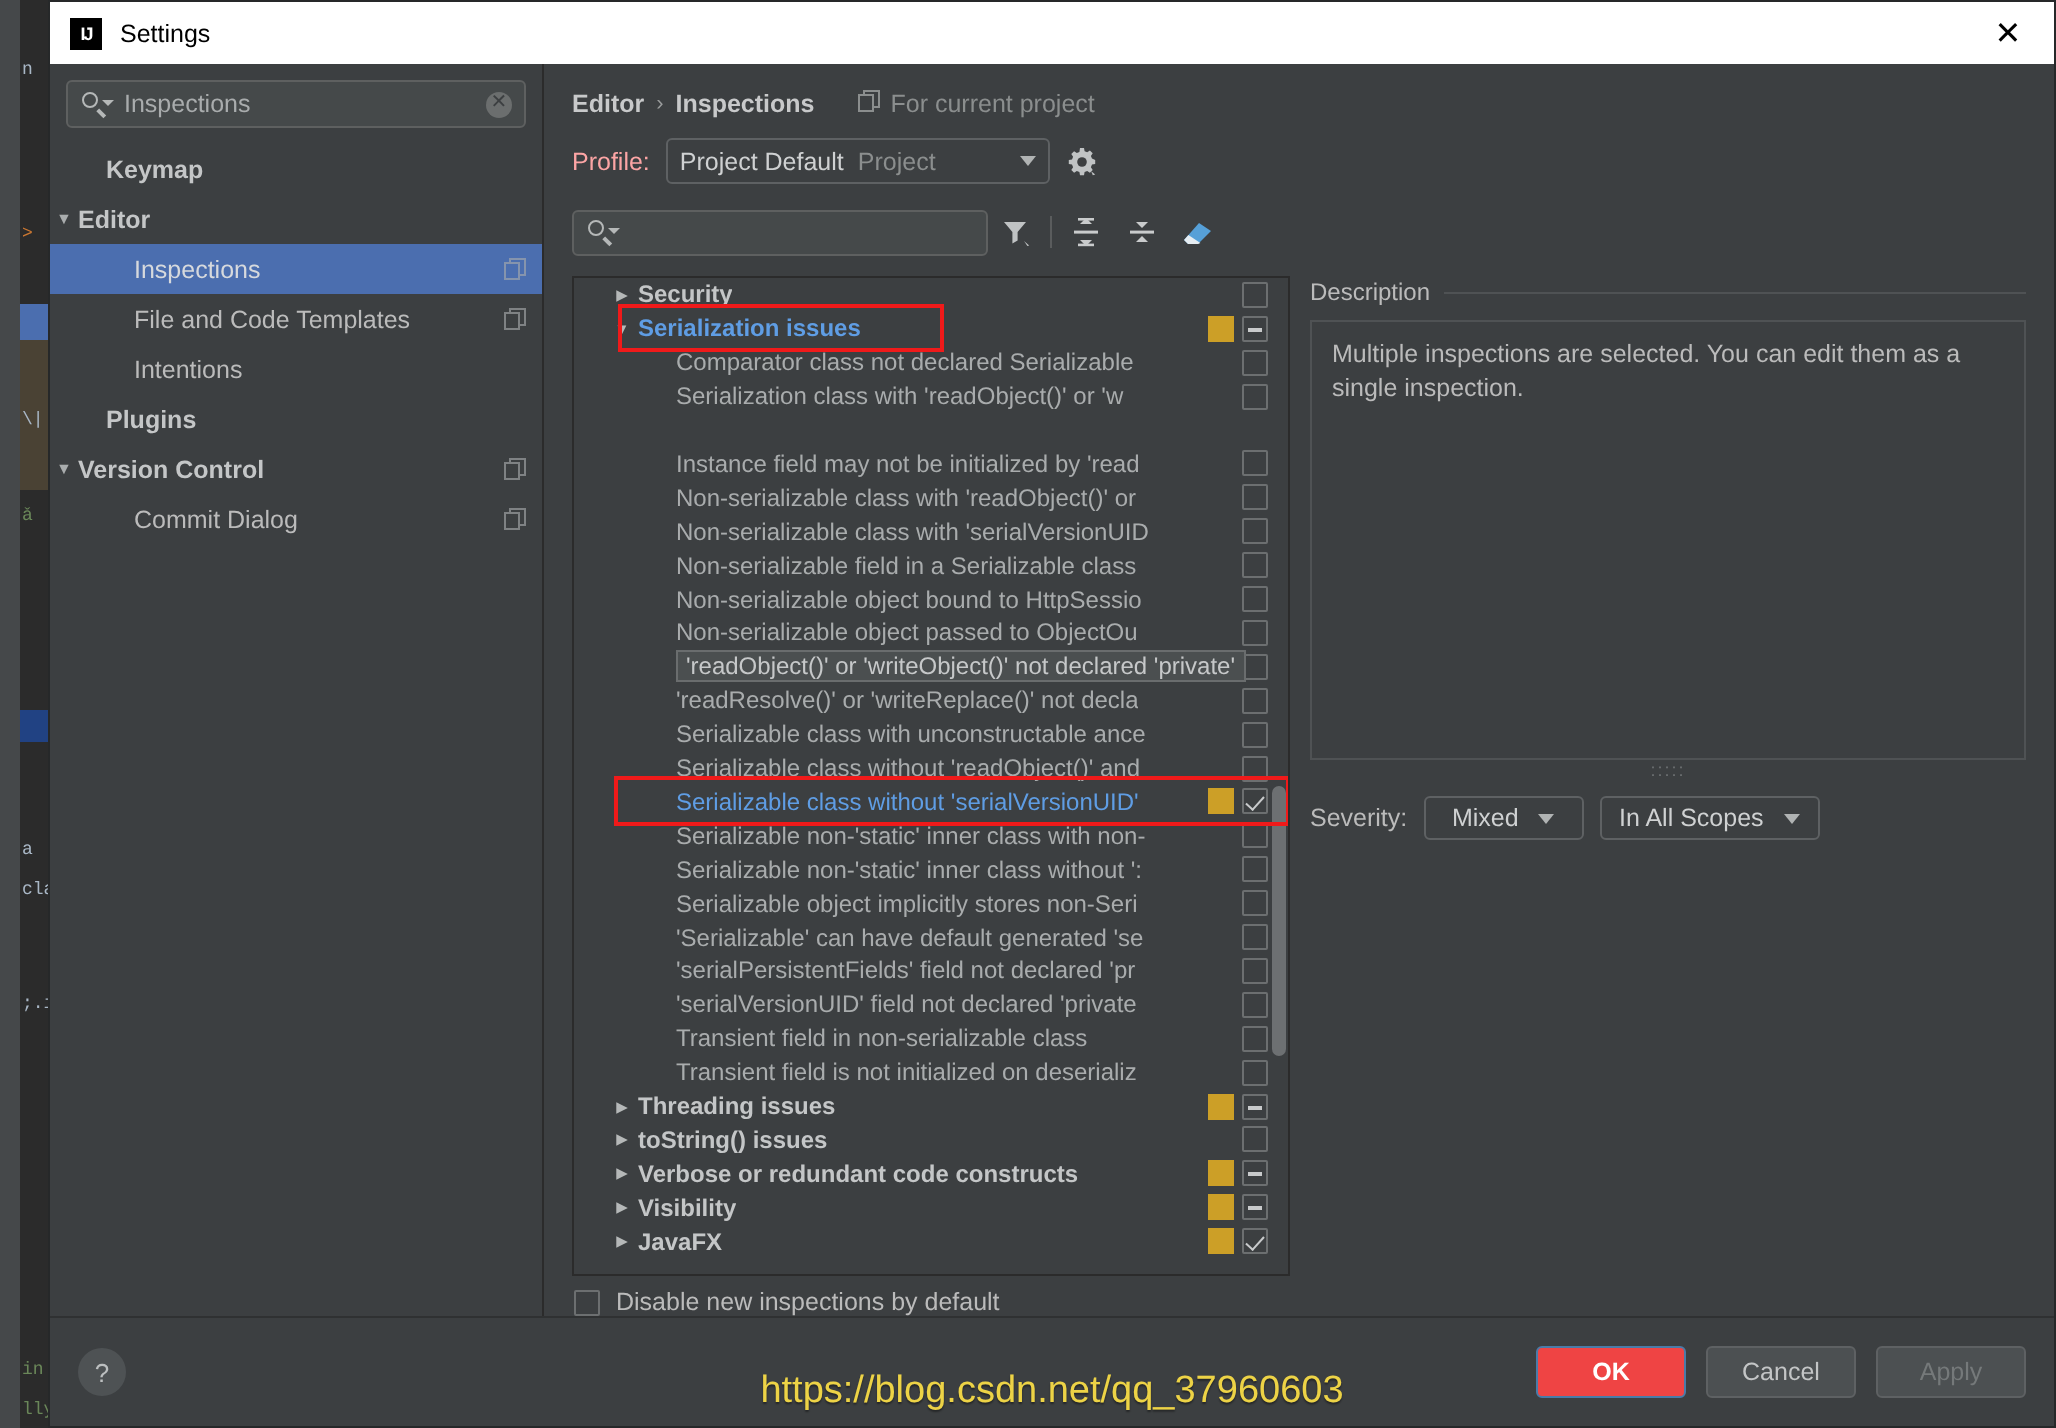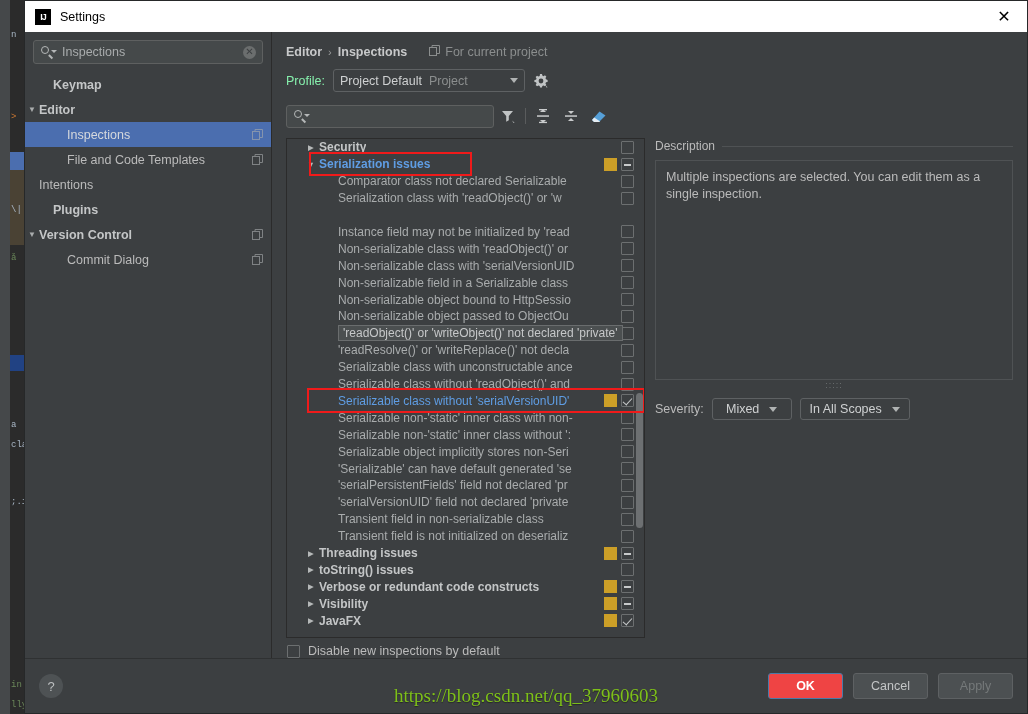--- a/index.html
+++ b/index.html
@@ -100,21 +100,21 @@
     display: flex; align-items: center; padding: 13px 0 0 14px; font-size: 12.5px;
   }
   #breadcrumb-row .crumb { color: #c8c9ca; font-weight: bold; }
   #breadcrumb-row .sep { color: #9a9c9c; margin: 0 6px; font-size: 11px; }
   #breadcrumb-row .forproj {
     margin-left: 22px; color: #8b8e8e; display: flex; align-items: center; gap: 5px;
   }
   #profile-row {
     display: flex; align-items: center; padding: 10px 0 0 14px; font-size: 12.5px; gap: 8px;
   }
-  #profile-row .lbl { color: #86efac; text-align: center; }
+  #profile-row .lbl { color: #fca5a5; text-align: center; }
   #profile-combo {
     width: 192px; height: 23px; background: #3c3f41; border: 1px solid #5e6163;
     border-radius: 3px; display: flex; align-items: center; padding: 0 6px;
     font-size: 12.5px; cursor: pointer;
   }
   #profile-combo .v { color: #cfd1d2; }
   #profile-combo .v2 { color: #8b8e8e; margin-left: 7px; }
   #profile-combo .caret {
     margin-left: auto; border-left: 4px solid transparent; border-right: 4px solid transparent;
     border-top: 5px solid #b0b3b3;
@@ -219,22 +219,22 @@
   #btn-group { margin-left: auto; display: flex; gap: 10px; }
   .dlg-btn {
     width: 75px; height: 26px; border-radius: 3px; font-size: 12.5px;
     display: flex; align-items: center; justify-content: center; cursor: pointer;
     border: 1px solid #5e6163; background: #4c5052; color: #c3c5c6;
   }
   .dlg-btn.primary { background: #ef4444; border-color: #4a7ba8; color: #ffffff; font-weight: bold; }
   .dlg-btn.disabled { color: #75797a; }
   #watermark {
     position: absolute; left: 50%; bottom: 6px; transform: translateX(-50%);
-    font-size: 19px; color: #84cc16; opacity: .92; white-space: nowrap;
-    font-family: Liberation Serif, serif; z-index: 20;
+    font-size: 19px; color: #fde047; opacity: .92; white-space: nowrap;
+    font-family: Liberation Sans, sans-serif; z-index: 20;
     text-shadow: 0 1px 1px rgba(0,0,0,.45);
   }
   .sep-line { height:1px; background:#2f3132; }
 </style>
 </head>
 <body>
 
 <div id="ide-backdrop">
   <div class="strip-a"></div>
   <div class="strip-b"></div>
@@ -298,21 +298,21 @@
             <span class="nav-label" style="margin-left: 28px;">File and Code Templates</span>
             <span class="copy-ico">
               <svg width="11" height="11" viewBox="0 0 11 11">
                 <rect x="0.5" y="2.5" width="7" height="8" fill="none" stroke="#a9acad"></rect>
                 <path d="M3 2.5V0.5H10.5V8.5H8" fill="none" stroke="#a9acad"></path>
               </svg>
             </span>
           </div>
           <div class="nav-item">
             <span class="arrow"></span>
-            <span class="nav-label" style=" text-align: center;">Intentions</span>
+            <span class="nav-label" style="margin-left: 28px; text-align: center;">Intentions</span>
           </div>
           <div class="nav-item bold">
             <span class="arrow"></span>
             <span class="nav-label" style="margin-left: 14px;">Plugins</span>
           </div>
           <div class="nav-item bold">
             <span class="arrow">▼</span>
             <span class="nav-label" style="margin-left: 0px;">Version Control</span>
             <span class="copy-ico">
               <svg width="11" height="11" viewBox="0 0 11 11">

